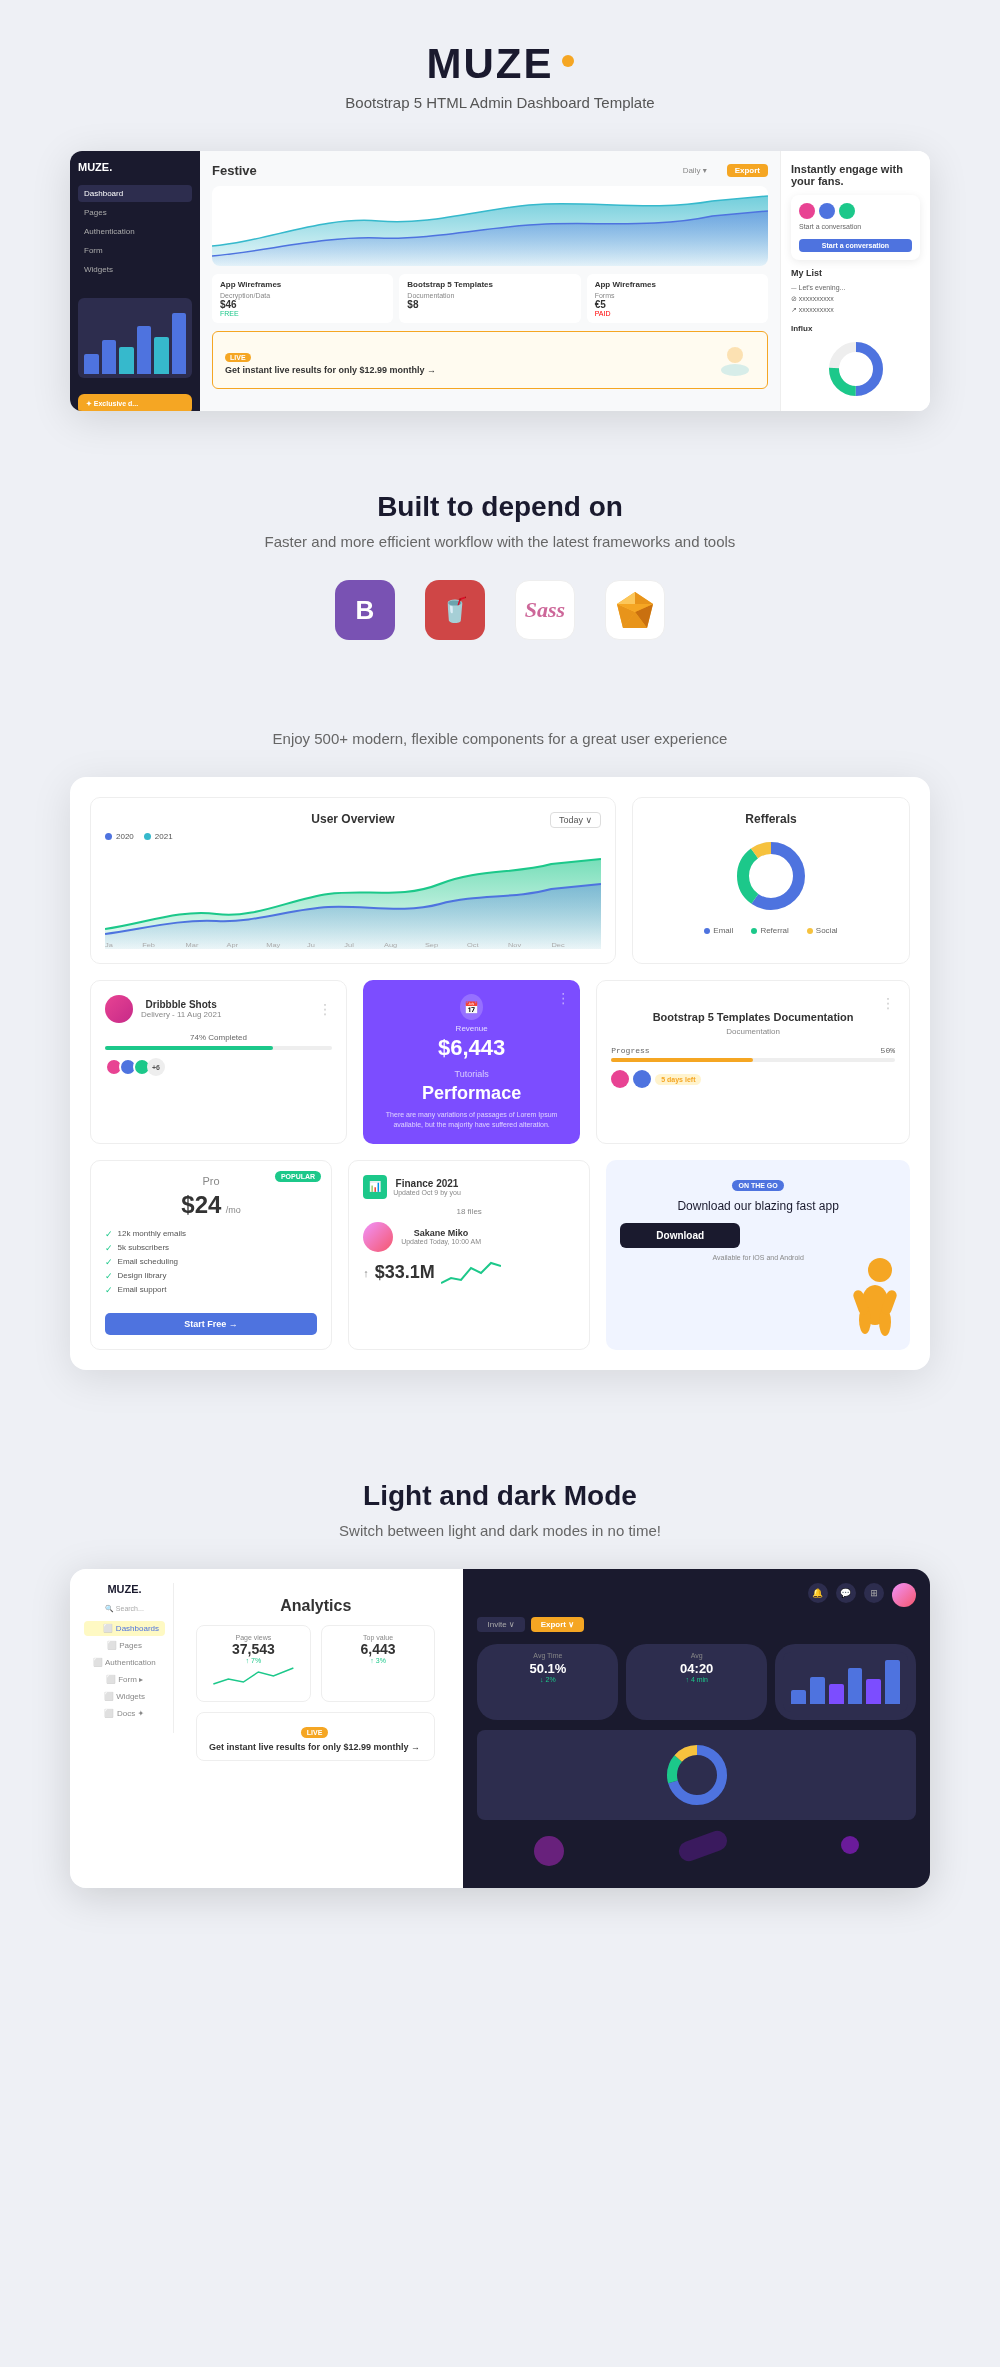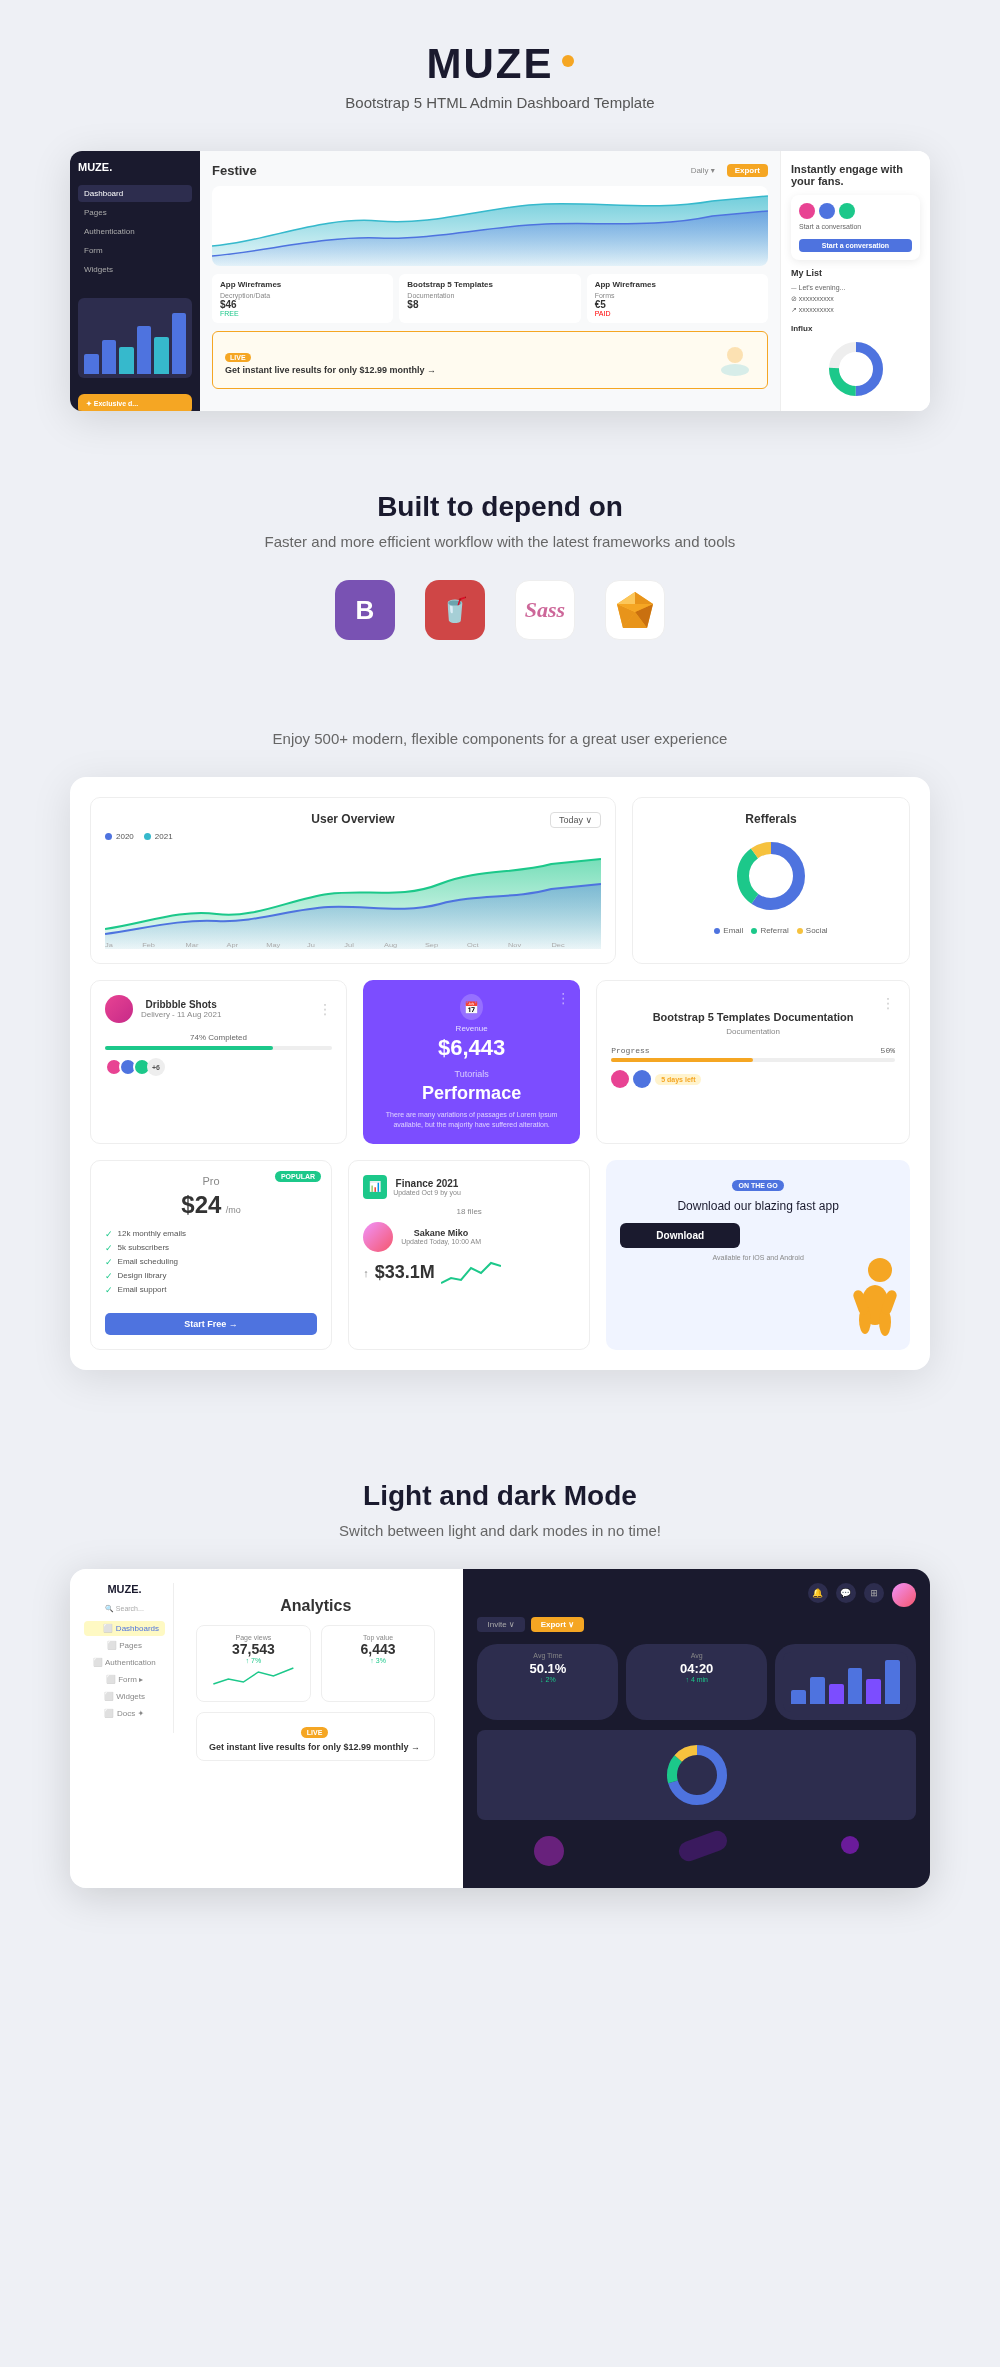--- a/index.html
+++ b/index.html
@@ -306,21 +306,21 @@
       margin-bottom: 10px;
     }
     .dash-donut {
       display: flex;
       justify-content: center;
       margin-bottom: 10px;
     }
     .dash-ref-legend {
       display: flex;
       justify-content: center;
-      gap: 8px;
+      gap: 18px;
     }
     .ref-legend-item {
       font-size: 8px;
       color: #666;
       display: flex;
       align-items: center;
       gap: 3px;
     }
     .ref-dot {
       width: 6px;
@@ -953,21 +953,21 @@
         <div class="chart-bar" style="height:70%;background:#4e73df;"></div>
         <div class="chart-bar" style="height:55%;background:#36b9cc;"></div>
         <div class="chart-bar" style="height:90%;background:#4e73df;"></div>
       </div>
       <div style="margin-top:16px; background:#f5a623; border-radius:6px; padding:6px 8px; font-size:7px; color:#fff; font-weight:600;">✦ Exclusive d...</div>
     </div>
 
     <div class="hero-main-panel">
       <div class="hero-main-header">
         <div class="hero-main-title">Festive</div>
-        <div style="display:flex;gap:12px;align-items:center;">
+        <div style="display:flex;gap:20px;align-items:center;">
           <span style="font-size:8px;color:#888;">Daily ▾</span>
           <button class="hero-btn-export">Export</button>
         </div>
       </div>
 
       <div class="hero-chart-area">
         <svg class="hero-wave" viewBox="0 0 400 80" preserveAspectRatio="none">
           <defs>
             <linearGradient id="teal-grad" x1="0" y1="0" x2="0" y2="1">
               <stop offset="0%" stop-color="#36b9cc" stop-opacity="0.7"></stop>

